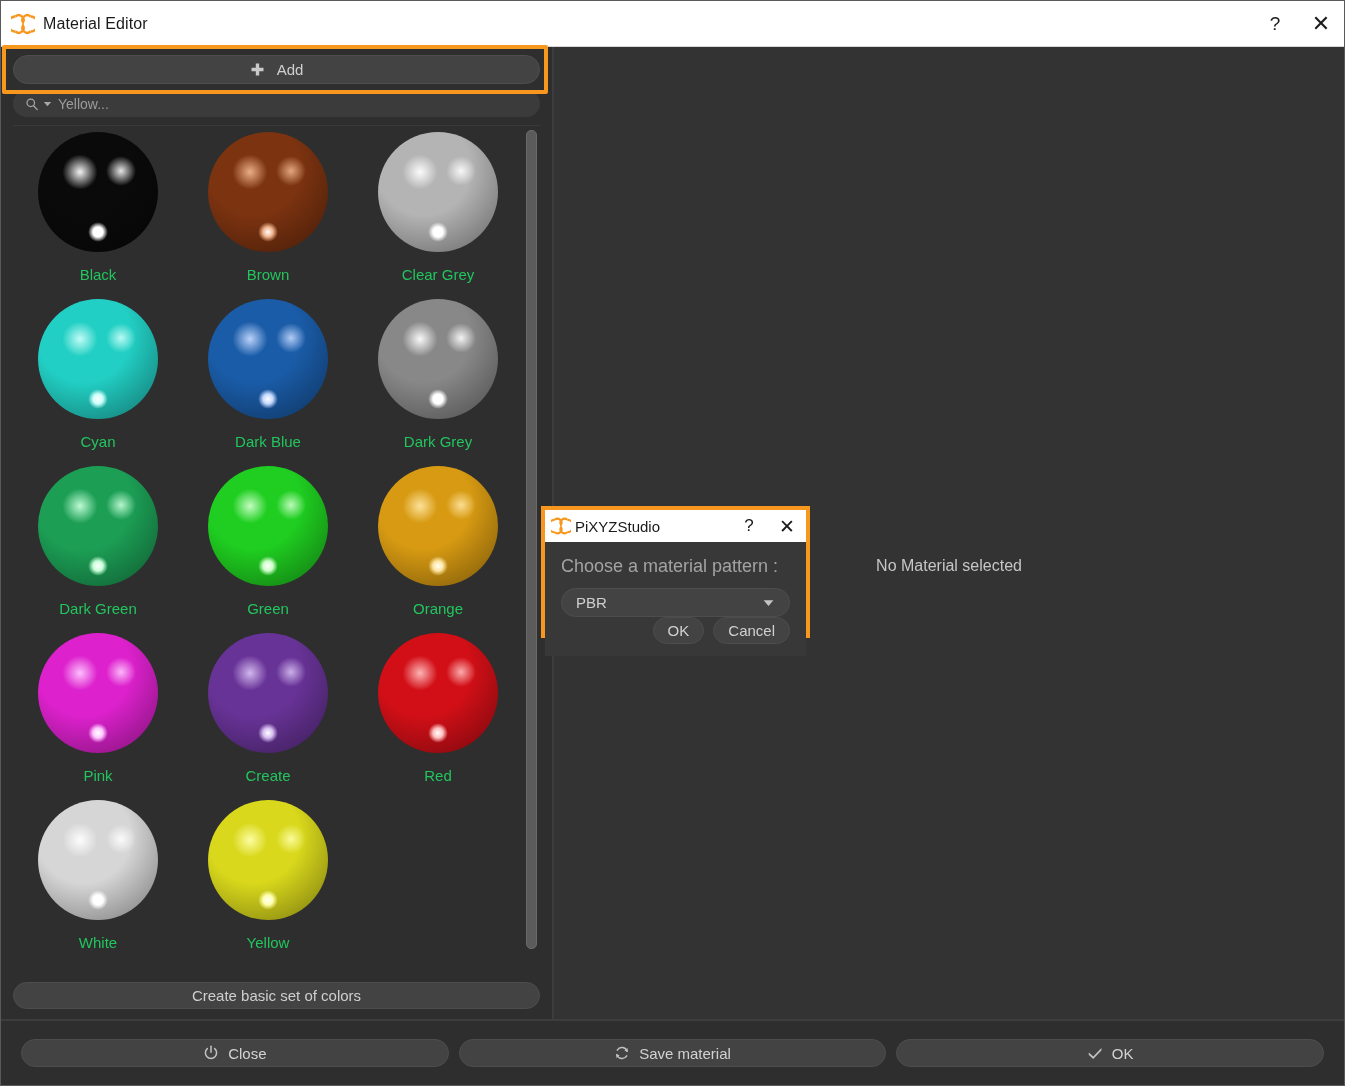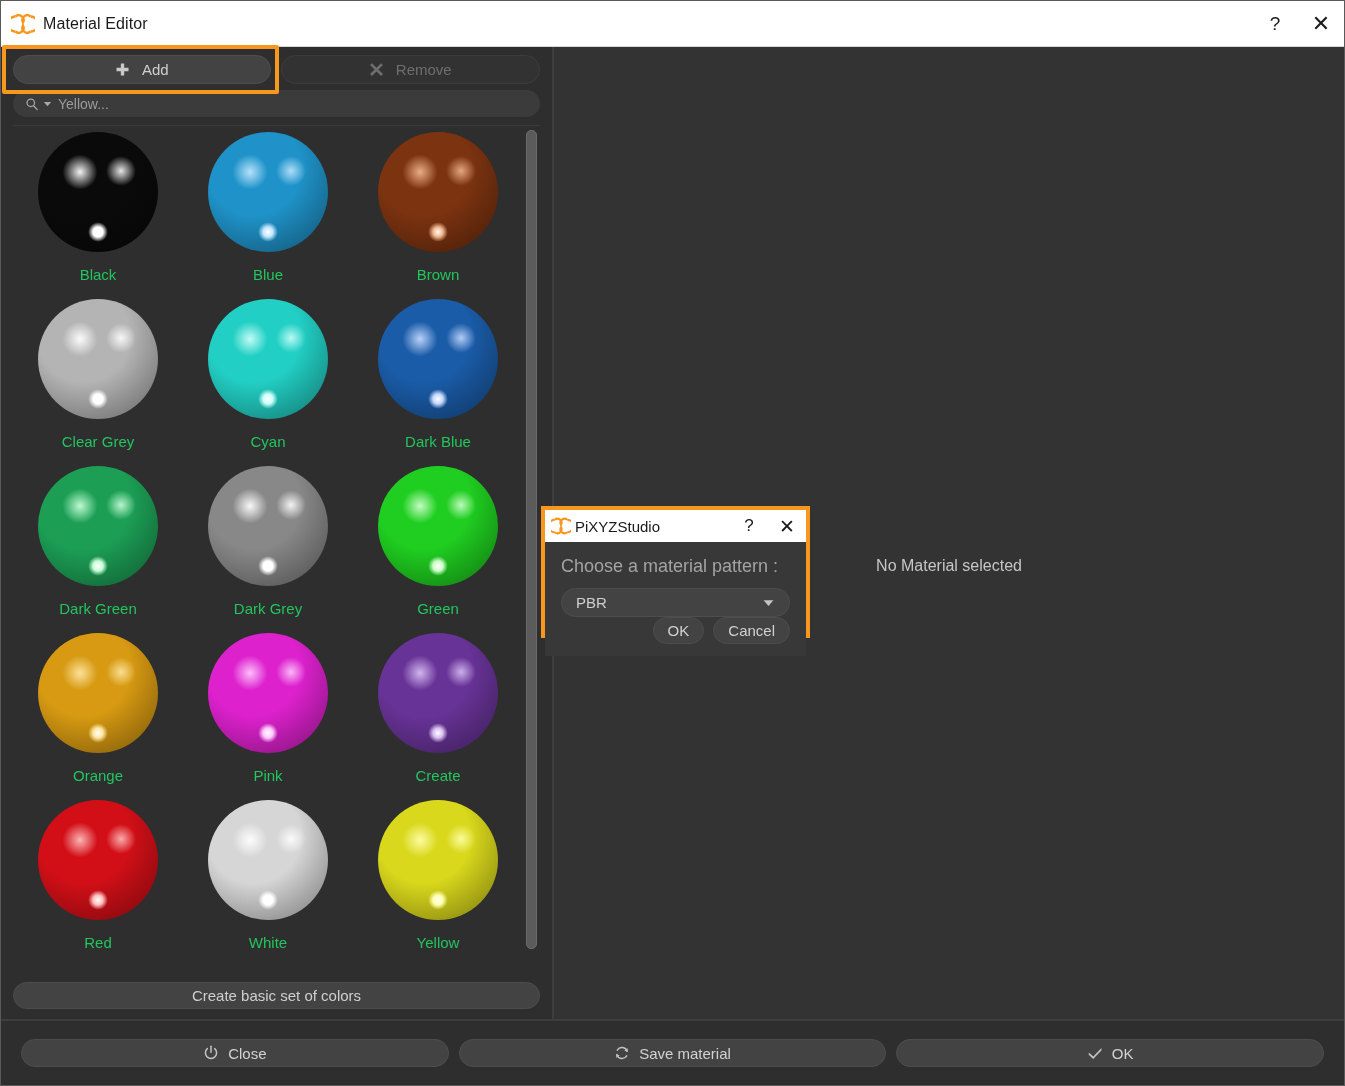--- a/index.html
+++ b/index.html
@@ -366,26 +366,20 @@
 
       <div id="addremove-row">
         <div id="add-button-wrap">
           <div class="pill-btn">
             <svg class="icon-plus" viewBox="0 0 16 16">
               <path fill="#c9c9c9" d="M6.2 1.6h3.6v4.6h4.6v3.6H9.8v4.6H6.2V9.8H1.6V6.2h4.6z"></path>
             </svg>
             <span>Add</span>
           </div>
         </div>
-        <div class="pill-btn disabled">
-          <svg class="icon-xmark" viewBox="0 0 16 16">
-            <path fill="#6e6e6e" d="M3.1 1.2L8 6.1l4.9-4.9 2 2L10 8l4.9 4.9-2 2L8 10l-4.9 4.9-2-2L6 8 1.1 3.2z"></path>
-          </svg>
-          <span>Remove</span>
-        </div>
       </div>
 
       <div id="search-row">
         <div id="search-box">
           <svg class="icon-search" viewBox="0 0 16 16">
             <circle cx="6.6" cy="6.6" r="4.3" fill="none" stroke="#a8a8a8" stroke-width="1.4"></circle>
             <path d="M10 10.2L14 14.4" stroke="#a8a8a8" stroke-width="1.5" stroke-linecap="round"></path>
           </svg>
           <svg class="icon-caret-sm" viewBox="0 0 12 12">
             <path fill="#a8a8a8" d="M2 4.3h8L6 9z"></path>
@@ -398,28 +392,20 @@
         <div id="material-grid">
             <div class="mat-cell">
               <div class="sphere" style="background: radial-gradient(circle at 38% 30%, rgb(10, 10, 10) 0%, rgb(10, 10, 10) 42%, rgba(0, 0, 0, 0.45) 100%), rgb(10, 10, 10);">
                 <div class="hl a" style="background: radial-gradient(circle, rgb(255, 255, 255) 0%, rgba(0, 0, 0, 0) 62%); opacity: 0.95;"></div>
                 <div class="hl b" style="background: radial-gradient(circle, rgb(255, 255, 255) 0%, rgba(0, 0, 0, 0) 62%); opacity: 0.9;"></div>
                 <div class="hl c" style="background: radial-gradient(circle, rgb(255, 255, 255) 0%, rgb(255, 255, 255) 35%, rgba(0, 0, 0, 0) 70%);"></div>
               </div>
               <div class="mat-label">Black</div>
             </div>
             <div class="mat-cell">
-              <div class="sphere" style="background: radial-gradient(circle at 38% 30%, rgb(31, 147, 201) 0%, rgb(31, 147, 201) 42%, rgba(0, 0, 0, 0.45) 100%), rgb(31, 147, 201);">
-                <div class="hl a" style="background: radial-gradient(circle, rgb(191, 230, 255) 0%, rgba(0, 0, 0, 0) 62%); opacity: 0.95;"></div>
-                <div class="hl b" style="background: radial-gradient(circle, rgb(191, 230, 255) 0%, rgba(0, 0, 0, 0) 62%); opacity: 0.9;"></div>
-                <div class="hl c" style="background: radial-gradient(circle, rgb(255, 255, 255) 0%, rgb(191, 230, 255) 35%, rgba(0, 0, 0, 0) 70%);"></div>
-              </div>
-              <div class="mat-label">Blue</div>
-            </div>
-            <div class="mat-cell">
               <div class="sphere" style="background: radial-gradient(circle at 38% 30%, rgb(124, 51, 16) 0%, rgb(124, 51, 16) 42%, rgba(0, 0, 0, 0.45) 100%), rgb(124, 51, 16);">
                 <div class="hl a" style="background: radial-gradient(circle, rgb(240, 180, 140) 0%, rgba(0, 0, 0, 0) 62%); opacity: 0.95;"></div>
                 <div class="hl b" style="background: radial-gradient(circle, rgb(240, 180, 140) 0%, rgba(0, 0, 0, 0) 62%); opacity: 0.9;"></div>
                 <div class="hl c" style="background: radial-gradient(circle, rgb(255, 255, 255) 0%, rgb(240, 180, 140) 35%, rgba(0, 0, 0, 0) 70%);"></div>
               </div>
               <div class="mat-label">Brown</div>
             </div>
             <div class="mat-cell">
               <div class="sphere" style="background: radial-gradient(circle at 38% 30%, rgb(180, 180, 180) 0%, rgb(180, 180, 180) 42%, rgba(0, 0, 0, 0.45) 100%), rgb(180, 180, 180);">
                 <div class="hl a" style="background: radial-gradient(circle, rgb(255, 255, 255) 0%, rgba(0, 0, 0, 0) 62%); opacity: 0.95;"></div>
@@ -438,34 +424,34 @@
             </div>
             <div class="mat-cell">
               <div class="sphere" style="background: radial-gradient(circle at 38% 30%, rgb(26, 92, 168) 0%, rgb(26, 92, 168) 42%, rgba(0, 0, 0, 0.45) 100%), rgb(26, 92, 168);">
                 <div class="hl a" style="background: radial-gradient(circle, rgb(195, 216, 255) 0%, rgba(0, 0, 0, 0) 62%); opacity: 0.95;"></div>
                 <div class="hl b" style="background: radial-gradient(circle, rgb(195, 216, 255) 0%, rgba(0, 0, 0, 0) 62%); opacity: 0.9;"></div>
                 <div class="hl c" style="background: radial-gradient(circle, rgb(255, 255, 255) 0%, rgb(195, 216, 255) 35%, rgba(0, 0, 0, 0) 70%);"></div>
               </div>
               <div class="mat-label">Dark Blue</div>
             </div>
             <div class="mat-cell">
+              <div class="sphere" style="background: radial-gradient(circle at 38% 30%, rgb(136, 136, 136) 0%, rgb(136, 136, 136) 42%, rgba(0, 0, 0, 0.45) 100%), rgb(136, 136, 136);">
+                <div class="hl a" style="background: radial-gradient(circle, rgb(255, 255, 255) 0%, rgba(0, 0, 0, 0) 62%); opacity: 0.95;"></div>
+                <div class="hl b" style="background: radial-gradient(circle, rgb(255, 255, 255) 0%, rgba(0, 0, 0, 0) 62%); opacity: 0.9;"></div>
+                <div class="hl c" style="background: radial-gradient(circle, rgb(255, 255, 255) 0%, rgb(255, 255, 255) 35%, rgba(0, 0, 0, 0) 70%);"></div>
+              </div>
+              <div class="mat-label">Dark Grey</div>
+            </div>
+            <div class="mat-cell">
               <div class="sphere" style="background: radial-gradient(circle at 38% 30%, rgb(28, 159, 85) 0%, rgb(28, 159, 85) 42%, rgba(0, 0, 0, 0.45) 100%), rgb(28, 159, 85);">
                 <div class="hl a" style="background: radial-gradient(circle, rgb(198, 255, 217) 0%, rgba(0, 0, 0, 0) 62%); opacity: 0.95;"></div>
                 <div class="hl b" style="background: radial-gradient(circle, rgb(198, 255, 217) 0%, rgba(0, 0, 0, 0) 62%); opacity: 0.9;"></div>
                 <div class="hl c" style="background: radial-gradient(circle, rgb(255, 255, 255) 0%, rgb(198, 255, 217) 35%, rgba(0, 0, 0, 0) 70%);"></div>
               </div>
               <div class="mat-label">Dark Green</div>
-            </div>
-            <div class="mat-cell">
-              <div class="sphere" style="background: radial-gradient(circle at 38% 30%, rgb(136, 136, 136) 0%, rgb(136, 136, 136) 42%, rgba(0, 0, 0, 0.45) 100%), rgb(136, 136, 136);">
-                <div class="hl a" style="background: radial-gradient(circle, rgb(255, 255, 255) 0%, rgba(0, 0, 0, 0) 62%); opacity: 0.95;"></div>
-                <div class="hl b" style="background: radial-gradient(circle, rgb(255, 255, 255) 0%, rgba(0, 0, 0, 0) 62%); opacity: 0.9;"></div>
-                <div class="hl c" style="background: radial-gradient(circle, rgb(255, 255, 255) 0%, rgb(255, 255, 255) 35%, rgba(0, 0, 0, 0) 70%);"></div>
-              </div>
-              <div class="mat-label">Dark Grey</div>
             </div>
             <div class="mat-cell">
               <div class="sphere" style="background: radial-gradient(circle at 38% 30%, rgb(31, 206, 32) 0%, rgb(31, 206, 32) 42%, rgba(0, 0, 0, 0.45) 100%), rgb(31, 206, 32);">
                 <div class="hl a" style="background: radial-gradient(circle, rgb(204, 255, 201) 0%, rgba(0, 0, 0, 0) 62%); opacity: 0.95;"></div>
                 <div class="hl b" style="background: radial-gradient(circle, rgb(204, 255, 201) 0%, rgba(0, 0, 0, 0) 62%); opacity: 0.9;"></div>
                 <div class="hl c" style="background: radial-gradient(circle, rgb(255, 255, 255) 0%, rgb(204, 255, 201) 35%, rgba(0, 0, 0, 0) 70%);"></div>
               </div>
               <div class="mat-label">Green</div>
             </div>
             <div class="mat-cell">

